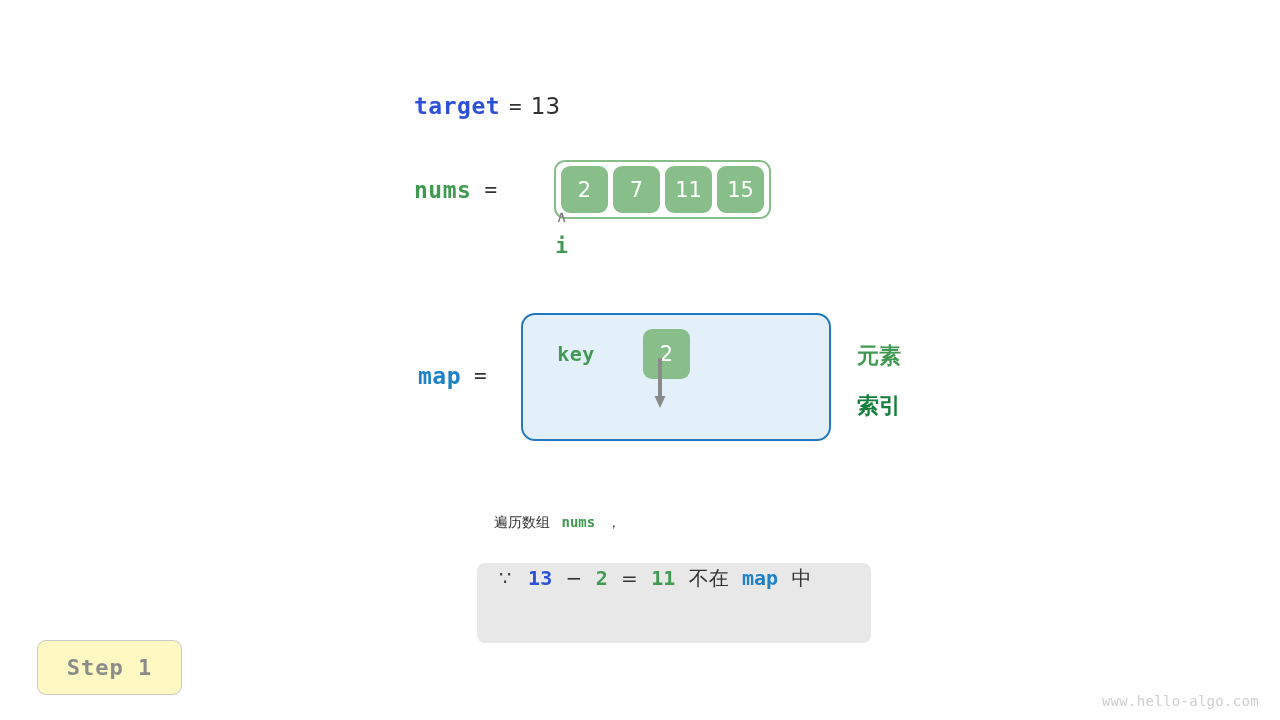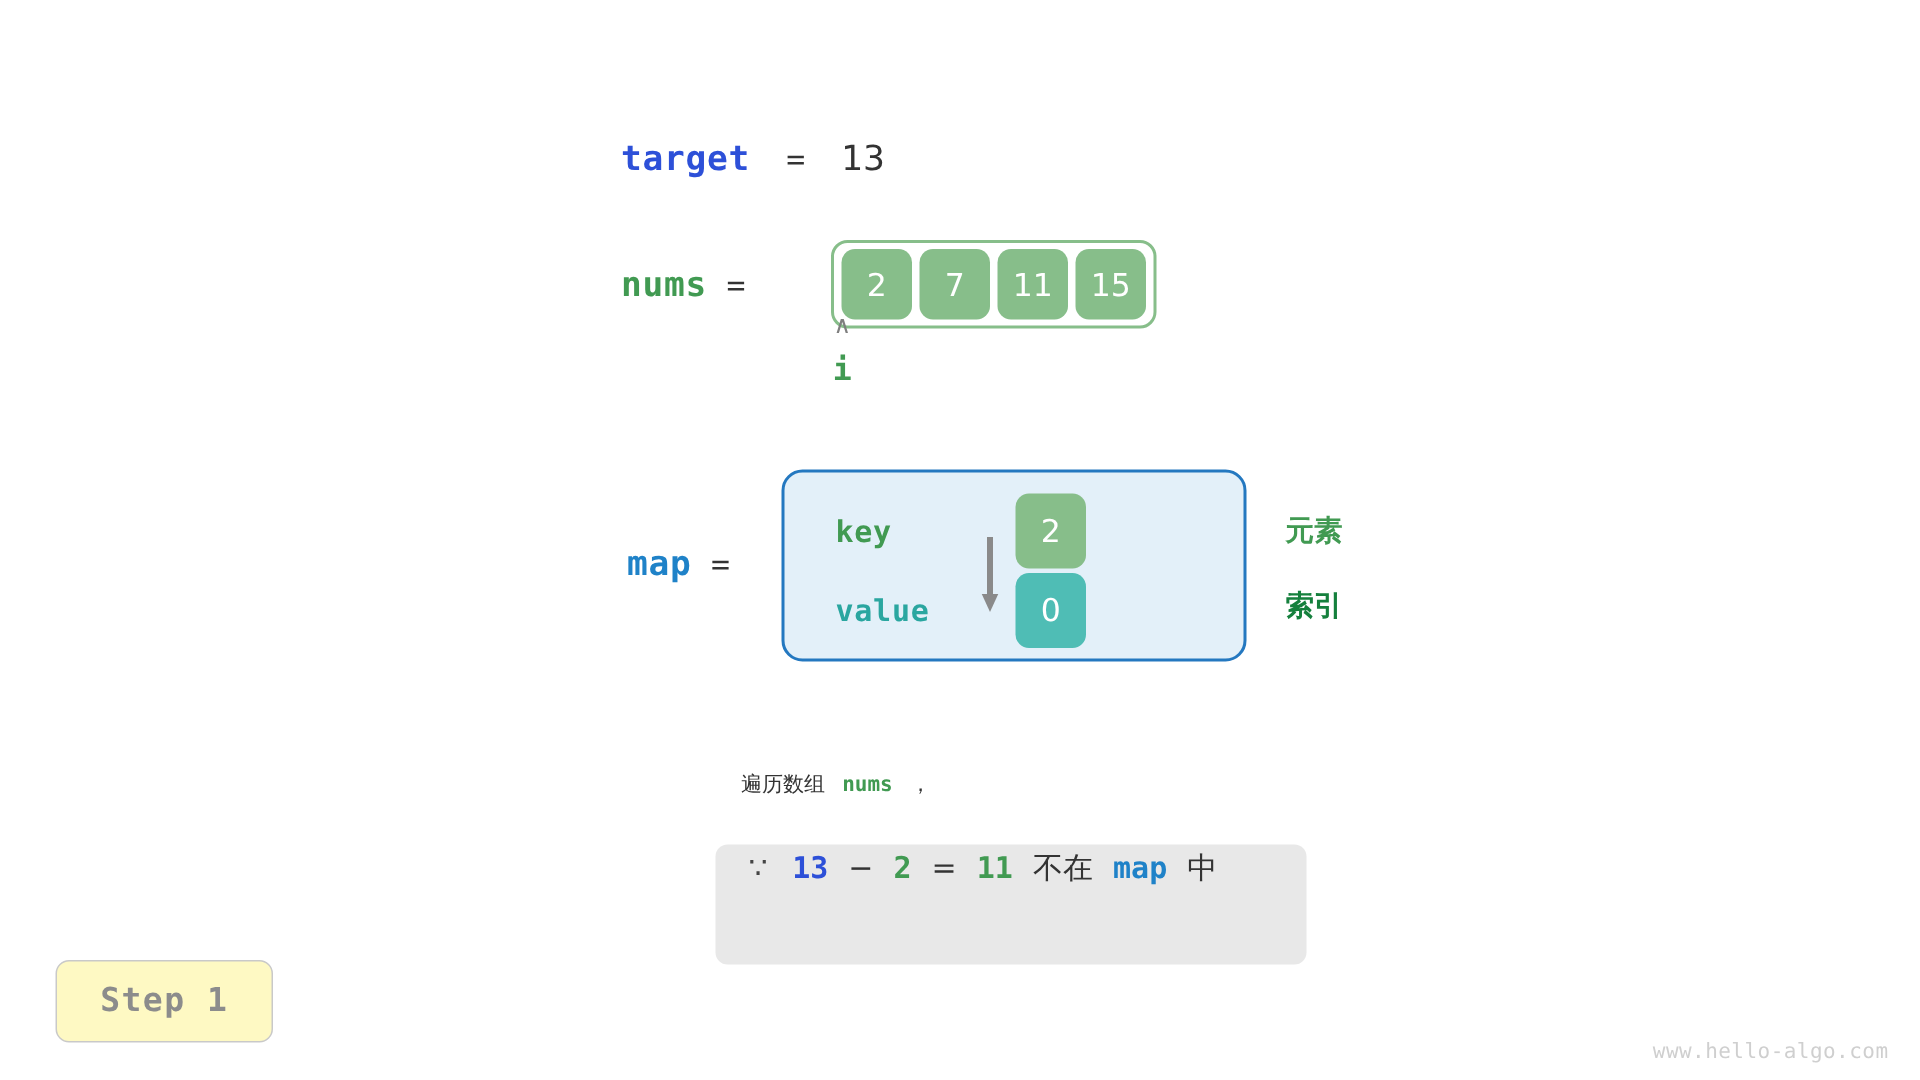--- a/index.html
+++ b/index.html
@@ -22,21 +22,21 @@
   
   .mono { font-family: "DejaVu Sans Mono", monospace; }
 
   
   #target-row {
     position: absolute;
     left: 414px;
     top: 93px;
     display: flex;
     align-items: baseline;
-    gap: 24px;
+    gap: 9px;
   }
   #target-row .var-name {
     font-size: 23px;
     font-weight: bold;
     color: #2D50D8;
     letter-spacing: 0.5px;
   }
   #target-row .eq {
     font-size: 21px;
     color: #333333;
@@ -143,25 +143,24 @@
   }
   .map-line {
     position: absolute;
     display: flex;
     align-items: center;
   }
   #map-key-line  { left: 0; top: 14px;  height: 50px; width: 100%; }
   #map-val-line  { left: 0; top: 67px;  height: 50px; width: 100%; }
   .map-field-label {
     width: 106px;
-    text-align: left;
+    text-align: center;
     font-size: 20px;
     font-weight: bold;
     letter-spacing: 0.5px;
-    padding-left: 34px;
   }
   .map-field-label.key   { color: #419A52; }
   .map-field-label.value { color: #2AA6A0; }
   .map-cell {
     margin-left: 14px;
     width: 47px;
     height: 50px;
     border-radius: 9px;
     display: flex;
     align-items: center;
@@ -180,21 +179,21 @@
     top: 358px;
     width: 14px;
     height: 52px;
     pointer-events: none;
   }
 
   
   #legend-element, #legend-index {
     position: absolute;
     left: 857px;
-    font-size: 19px;
+    font-size: 22px;
     font-weight: bold;
     font-family: "DejaVu Sans", sans-serif;
   }
   #legend-element { top: 341px; color: #419A52; }
   #legend-index   { top: 391px; color: #15803d; }
 
   
   #caption {
     position: absolute;
     left: 494px;
@@ -301,24 +300,20 @@
 
   <div id="map-row">
     <span class="var-name mono">map</span>
     <span class="eq mono">=</span>
   </div>
 
   <div id="map-box">
     <div class="map-line" id="map-key-line">
       <span class="map-field-label key mono">key</span>
       <span class="map-cell key-cell">2</span>
-    </div>
-    <div class="map-line" id="map-val-line">
-      <span class="map-field-label value mono">value</span>
-      <span class="map-cell value-cell">0</span>
     </div>
   </div>
 
   <svg id="map-arrow" viewBox="0 0 14 52">
     <line x1="7" y1="0" x2="7" y2="40" stroke="#8A8A8A" stroke-width="4"></line>
     <polygon points="7,50 1.5,38 12.5,38" fill="#8A8A8A"></polygon>
   </svg>
 
   <div id="legend-element">元素</div>
   <div id="legend-index">索引</div>

